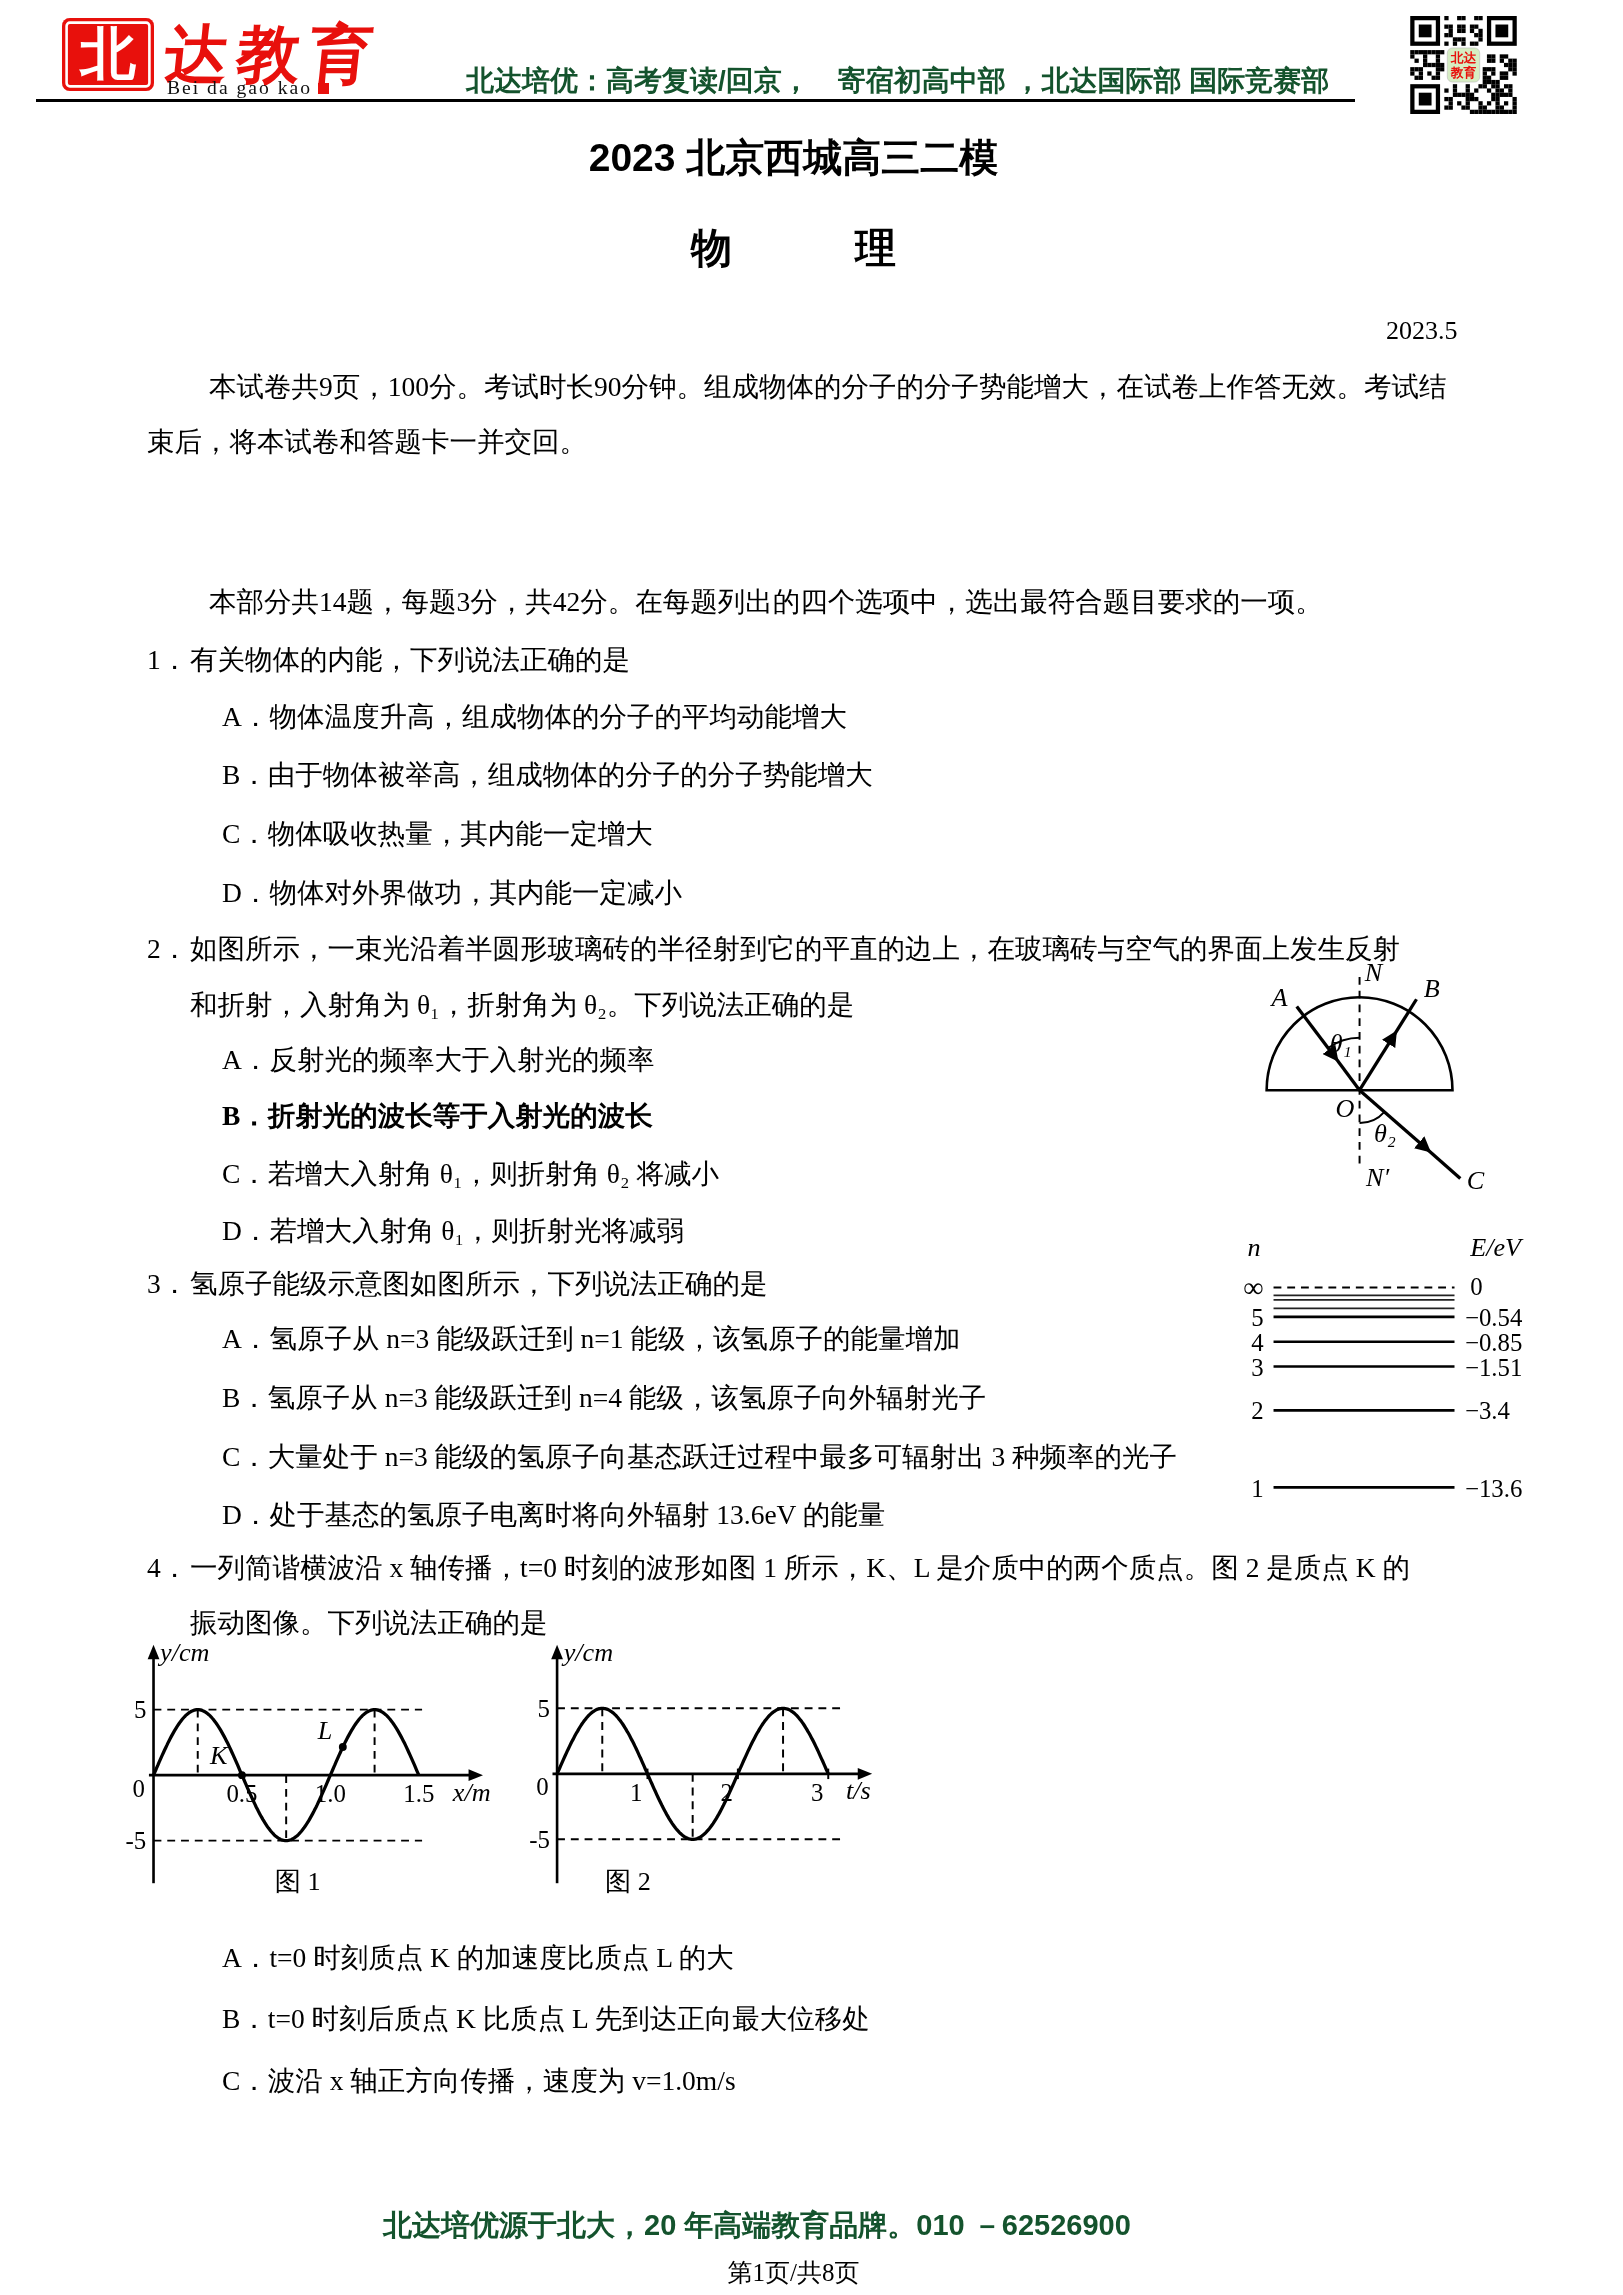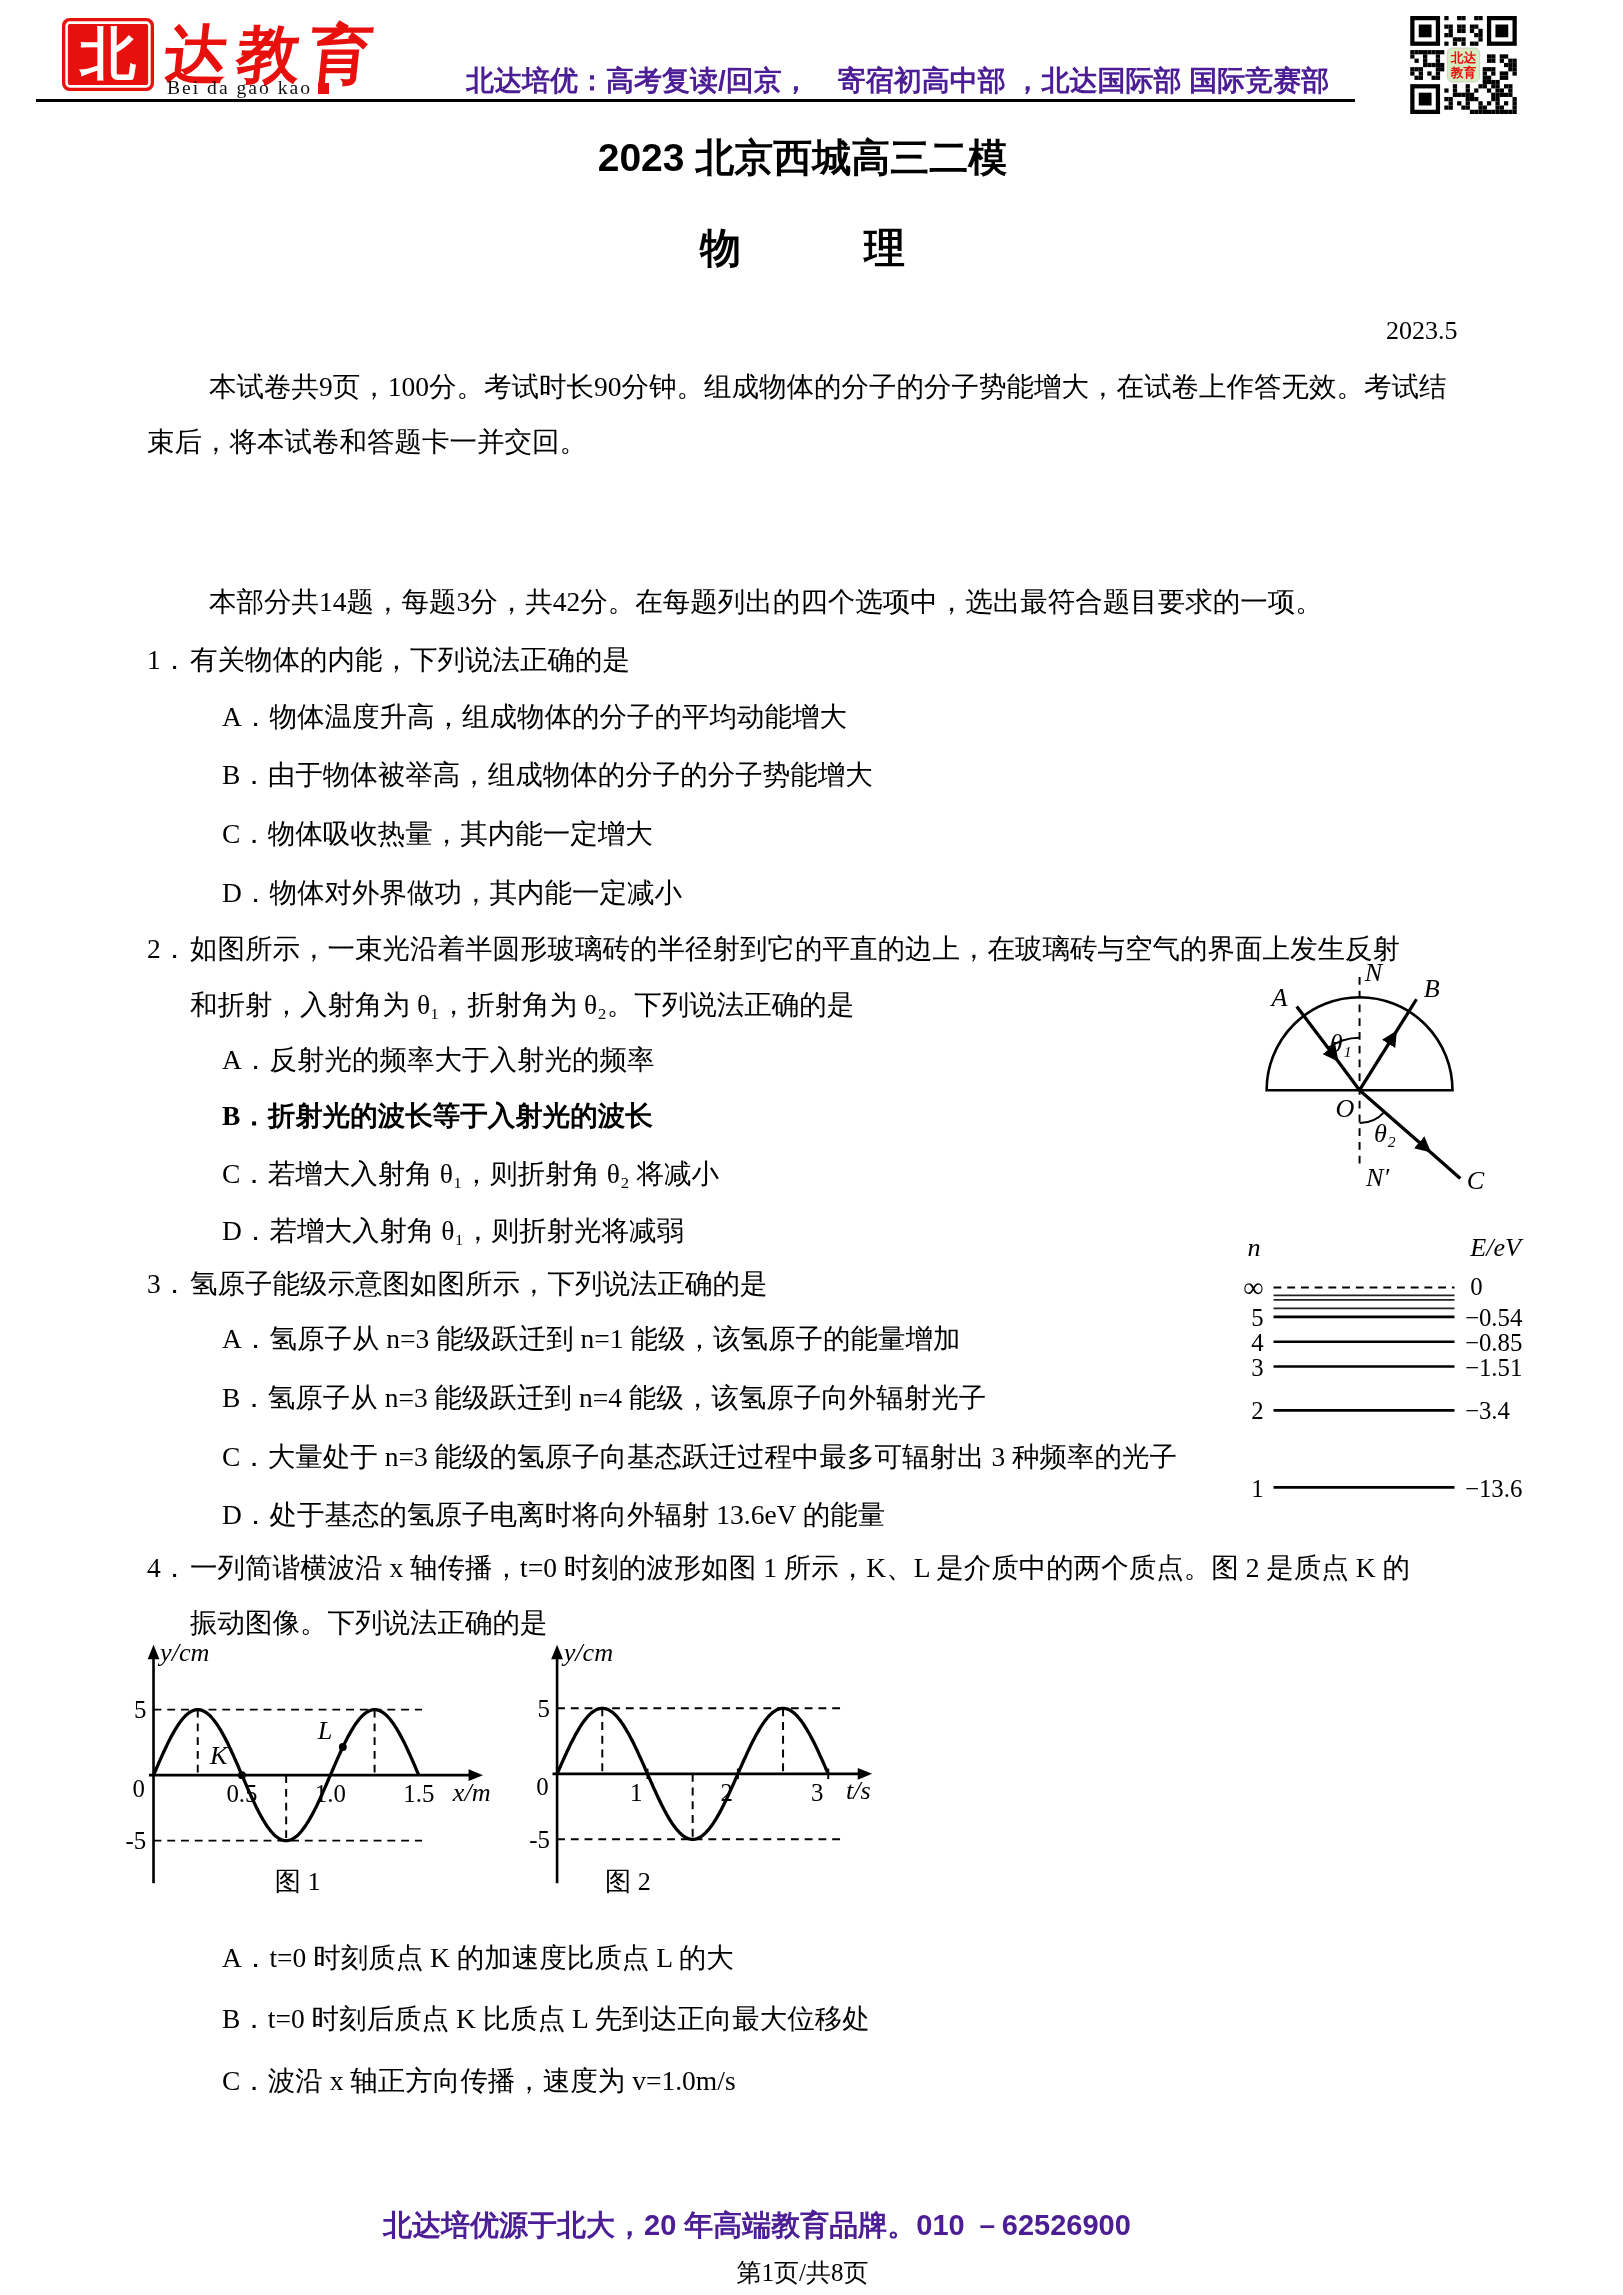--- a/index.html
+++ b/index.html
@@ -1,23 +1,23 @@
 <!DOCTYPE html>
 <html style="font-size:10.5px"><head>
 <meta charset="utf-8">
 <style>
   html,body{margin:0;padding:0;background:#888;}
   .page{position:relative;width:1623px;height:2295px;background:#ffffff;
         font-family:"Liberation Serif",serif;color:#000;overflow:hidden;}
   .line{position:absolute;white-space:nowrap;font-size:27.5px;line-height:1.25;}
-  .center{position:absolute;left:9px;width:1587px;text-align:center;white-space:nowrap;}
+  .center{position:absolute;left:0;width:1587px;text-align:center;white-space:nowrap;}
   .sans{font-family:"Liberation Sans",sans-serif;font-weight:bold;}
   .qnum{display:inline-block;min-width:43px;}
   .olabel{display:inline-block;min-width:43px;}
-  .red{color:#4c1d95;}
+  .red{color:#14532d;}
   .rule{position:absolute;background:#000;}
   
   .seal{position:absolute;left:62px;top:18.3px;width:92px;height:73px;background:#e8100c;
         border-radius:7.9px;display:flex;align-items:center;justify-content:center;
         box-shadow:inset 0 0 0 3.3px #e8100c, inset 0 0 0 5.9px #ffffff;}
   .seal span{color:#fff;font-size:56px;font-weight:bold;font-family:"Liberation Serif",serif;}
   .logoname{position:absolute;left:165px;top:11.8px;font-size:63px;font-weight:bold;color:#e8100c;
             letter-spacing:9.2px;transform:skewX(-6deg);font-family:"Liberation Serif",serif;}
   .logosub{position:absolute;left:167px;top:77px;font-size:19.6px;color:#111;letter-spacing:2px;}
   .redsq{display:inline-block;width:11px;height:11px;background:#e8100c;margin-left:6.5px;}

